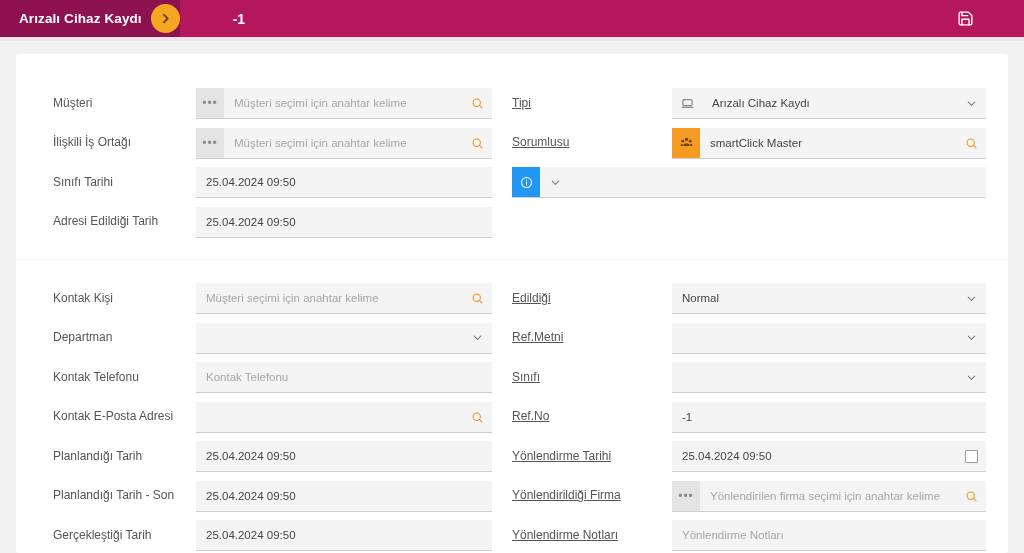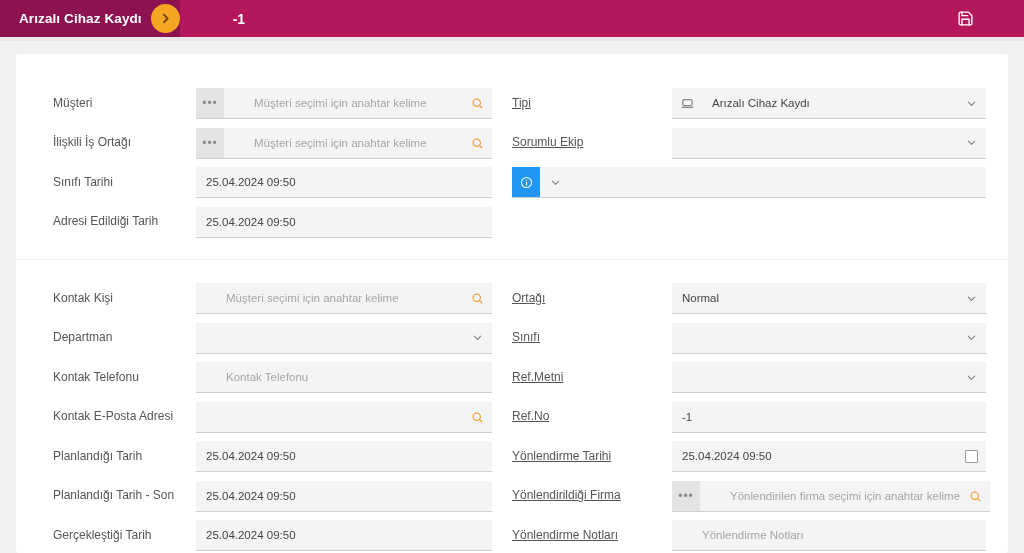--- a/index.html
+++ b/index.html
@@ -145,21 +145,21 @@
   .control .placeholder {
     flex: 1;
     display: flex;
     align-items: center;
     padding-left: 10px;
     font-size: 11.5px;
     white-space: nowrap;
     overflow: hidden;
   }
   .control .value { color: #444444; }
-  .control .placeholder { color: #a6a6a6; margin-left: 20px; }
+  .control .placeholder { color: #a6a6a6; }
 
   
   .prefix-dots {
     width: 28px;
     flex: 0 0 28px;
     background: #e4e4e4;
     display: flex;
     align-items: center;
     justify-content: center;
     color: #8b8b8b;
@@ -298,26 +298,37 @@
                 </div>
                 <div class="value">Arızalı Cihaz Kaydı</div>
                 <div class="trail caret">
                   <svg width="13" height="13" viewBox="0 0 24 24" fill="none" stroke="#7a7a7a" stroke-width="1.9" stroke-linecap="round" stroke-linejoin="round">
                     <polyline points="6 9.5 12 15.5 18 9.5"></polyline>
                   </svg>
                 </div>
               </div>
             </div>
             <div class="field-row">
-              <div class="field-label">Sorumlu Ekip</div>
-              <div class="control">
-                <div class="placeholder"></div>
-                <div class="trail caret">
-                  <svg width="13" height="13" viewBox="0 0 24 24" fill="none" stroke="#7a7a7a" stroke-width="1.9" stroke-linecap="round" stroke-linejoin="round">
-                    <polyline points="6 9.5 12 15.5 18 9.5"></polyline>
+              <div class="field-label">Sorumlusu</div>
+              <div class="control">
+                <div class="prefix-icon orange">
+                  <svg width="13" height="13" viewBox="0 0 24 24" fill="#6b4200" stroke="none" stroke-width="2" stroke-linecap="round" stroke-linejoin="round">
+                    <circle cx="12" cy="6.4" r="3"></circle>
+                    <circle cx="5.2" cy="9.6" r="2.5"></circle>
+                    <circle cx="18.8" cy="9.6" r="2.5"></circle>
+                    <path d="M6.2 18.6c0-3.2 2.6-5.4 5.8-5.4s5.8 2.2 5.8 5.4z"></path>
+                    <path d="M0.8 18.6c0-2.4 1.9-4 4.4-4 .6 0 1.2.1 1.7.3-1.3 1-2.1 2.3-2.3 3.7z"></path>
+                    <path d="M23.2 18.6h-3.8c-.2-1.4-1-2.7-2.3-3.7.5-.2 1.1-.3 1.7-.3 2.5 0 4.4 1.6 4.4 4z"></path>
+                  </svg>
+                </div>
+                <div class="value">smartClick Master</div>
+                <div class="trail search">
+                  <svg width="12.5" height="12.5" viewBox="0 0 24 24" fill="none" stroke="#f0921e" stroke-width="2" stroke-linecap="round" stroke-linejoin="round">
+                    <circle cx="11" cy="11" r="7"></circle>
+                    <line x1="16.2" y1="16.2" x2="21" y2="21"></line>
                   </svg>
                 </div>
               </div>
             </div>
             <div class="field-row">
               <div class="control">
                 <div class="prefix-icon blue">
                   <svg width="13" height="13" viewBox="0 0 24 24" fill="none" stroke="#ffffff" stroke-width="2" stroke-linecap="round" stroke-linejoin="round">
                     <circle cx="12" cy="12" r="9.2"></circle>
                     <line x1="12" y1="11" x2="12" y2="16.5"></line>
@@ -390,43 +401,43 @@
             </div>
             <div class="field-row">
               <div class="field-label">Gerçekleştiği Tarih</div>
               <div class="control">
                 <div class="value">25.04.2024 09:50</div>
               </div>
             </div>
           </div>
           <div class="col right">
             <div class="field-row">
-              <div class="field-label">Ortağı</div>
+              <div class="field-label">Edildiği</div>
               <div class="control">
                 <div class="value">Normal</div>
                 <div class="trail caret">
                   <svg width="13" height="13" viewBox="0 0 24 24" fill="none" stroke="#7a7a7a" stroke-width="1.9" stroke-linecap="round" stroke-linejoin="round">
                     <polyline points="6 9.5 12 15.5 18 9.5"></polyline>
                   </svg>
                 </div>
               </div>
             </div>
             <div class="field-row">
+              <div class="field-label">Ref.Metni</div>
+              <div class="control">
+                <div class="placeholder"></div>
+                <div class="trail caret">
+                  <svg width="13" height="13" viewBox="0 0 24 24" fill="none" stroke="#7a7a7a" stroke-width="1.9" stroke-linecap="round" stroke-linejoin="round">
+                    <polyline points="6 9.5 12 15.5 18 9.5"></polyline>
+                  </svg>
+                </div>
+              </div>
+            </div>
+            <div class="field-row">
               <div class="field-label">Sınıfı</div>
-              <div class="control">
-                <div class="placeholder"></div>
-                <div class="trail caret">
-                  <svg width="13" height="13" viewBox="0 0 24 24" fill="none" stroke="#7a7a7a" stroke-width="1.9" stroke-linecap="round" stroke-linejoin="round">
-                    <polyline points="6 9.5 12 15.5 18 9.5"></polyline>
-                  </svg>
-                </div>
-              </div>
-            </div>
-            <div class="field-row">
-              <div class="field-label">Ref.Metni</div>
               <div class="control">
                 <div class="placeholder"></div>
                 <div class="trail caret">
                   <svg width="13" height="13" viewBox="0 0 24 24" fill="none" stroke="#7a7a7a" stroke-width="1.9" stroke-linecap="round" stroke-linejoin="round">
                     <polyline points="6 9.5 12 15.5 18 9.5"></polyline>
                   </svg>
                 </div>
               </div>
             </div>
             <div class="field-row">

